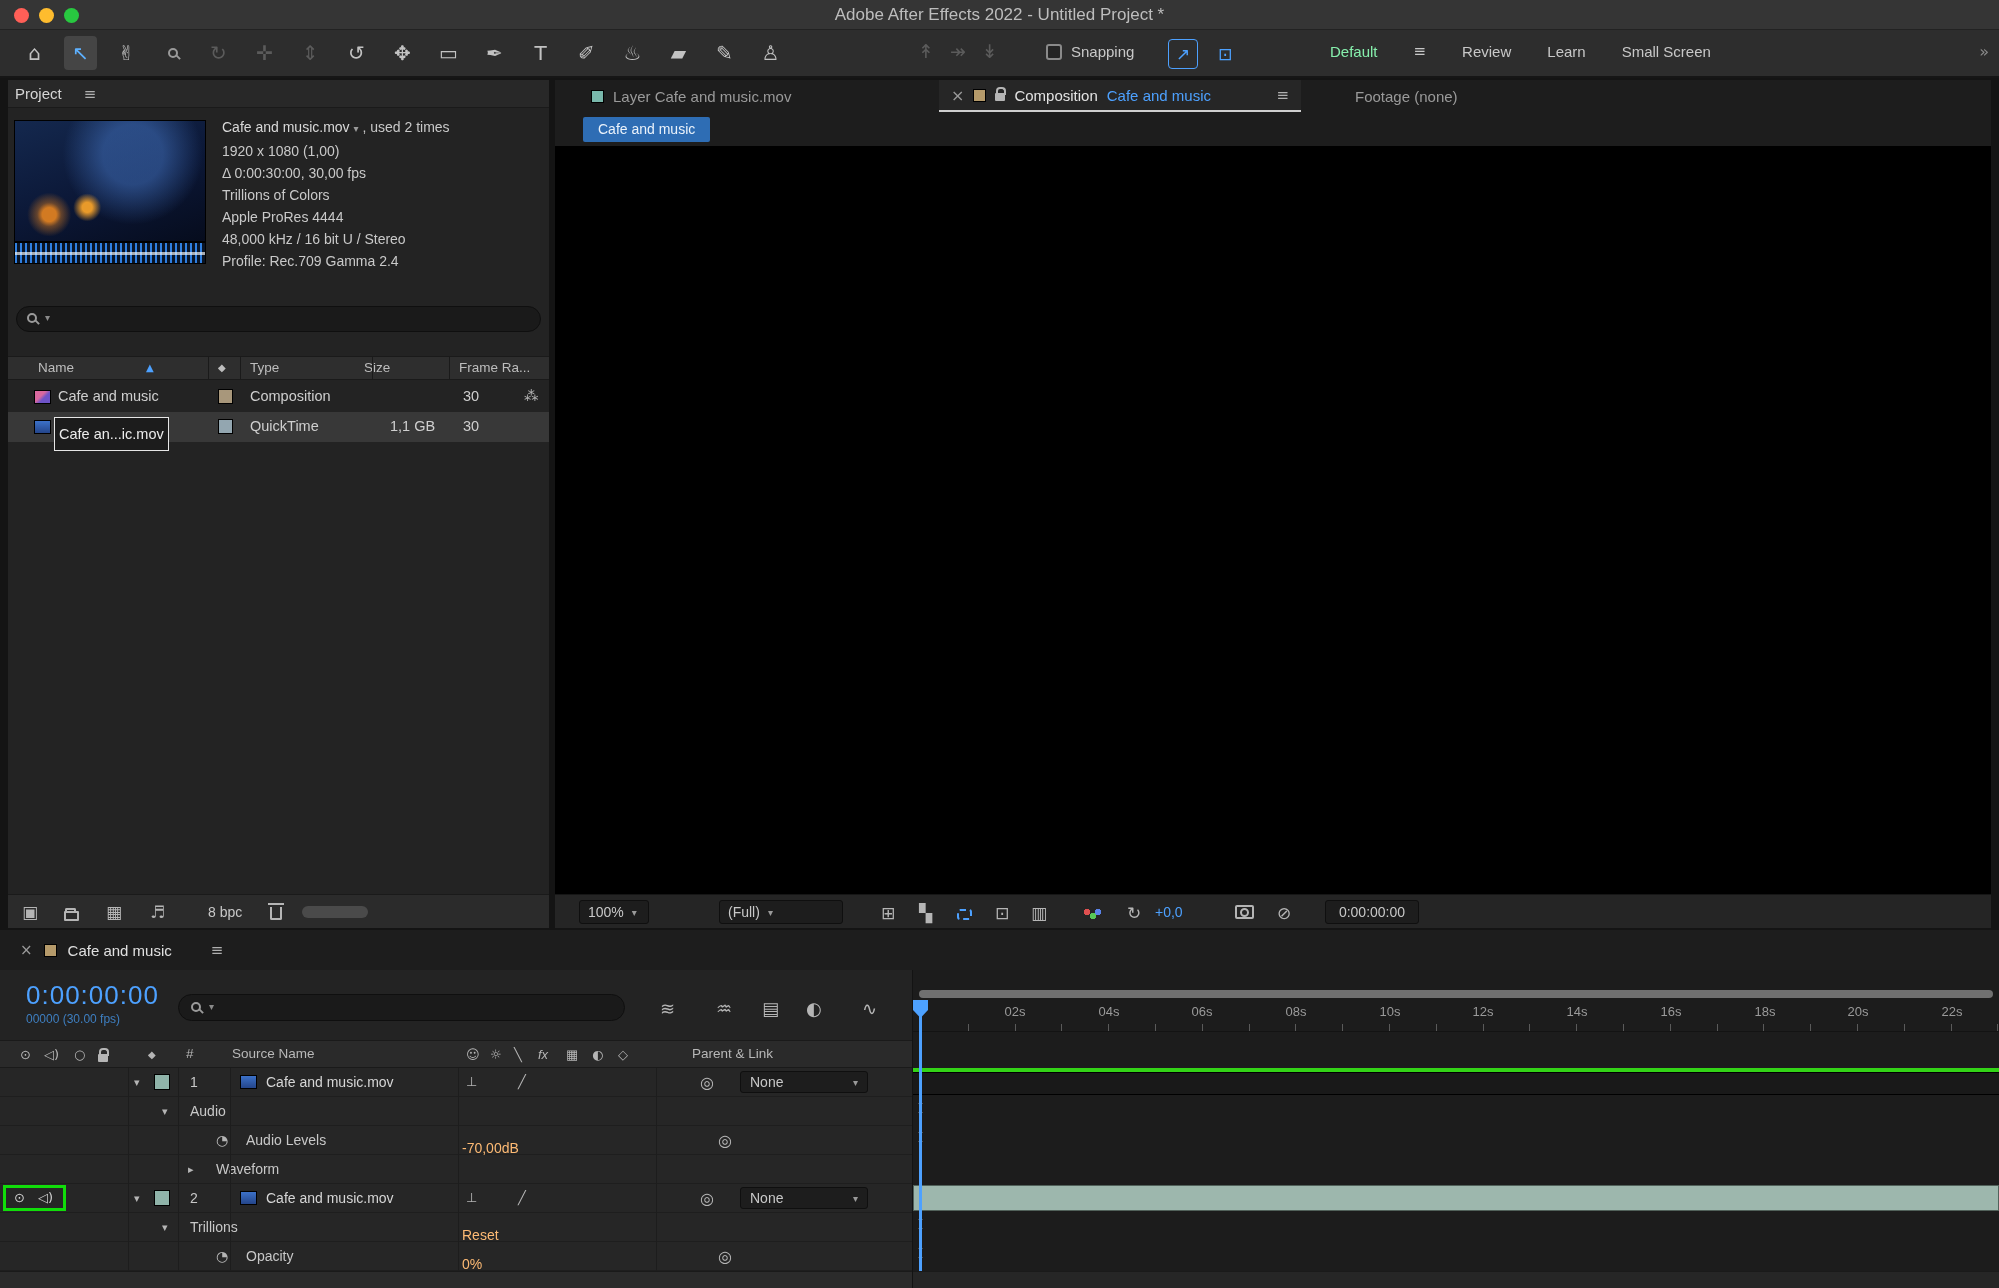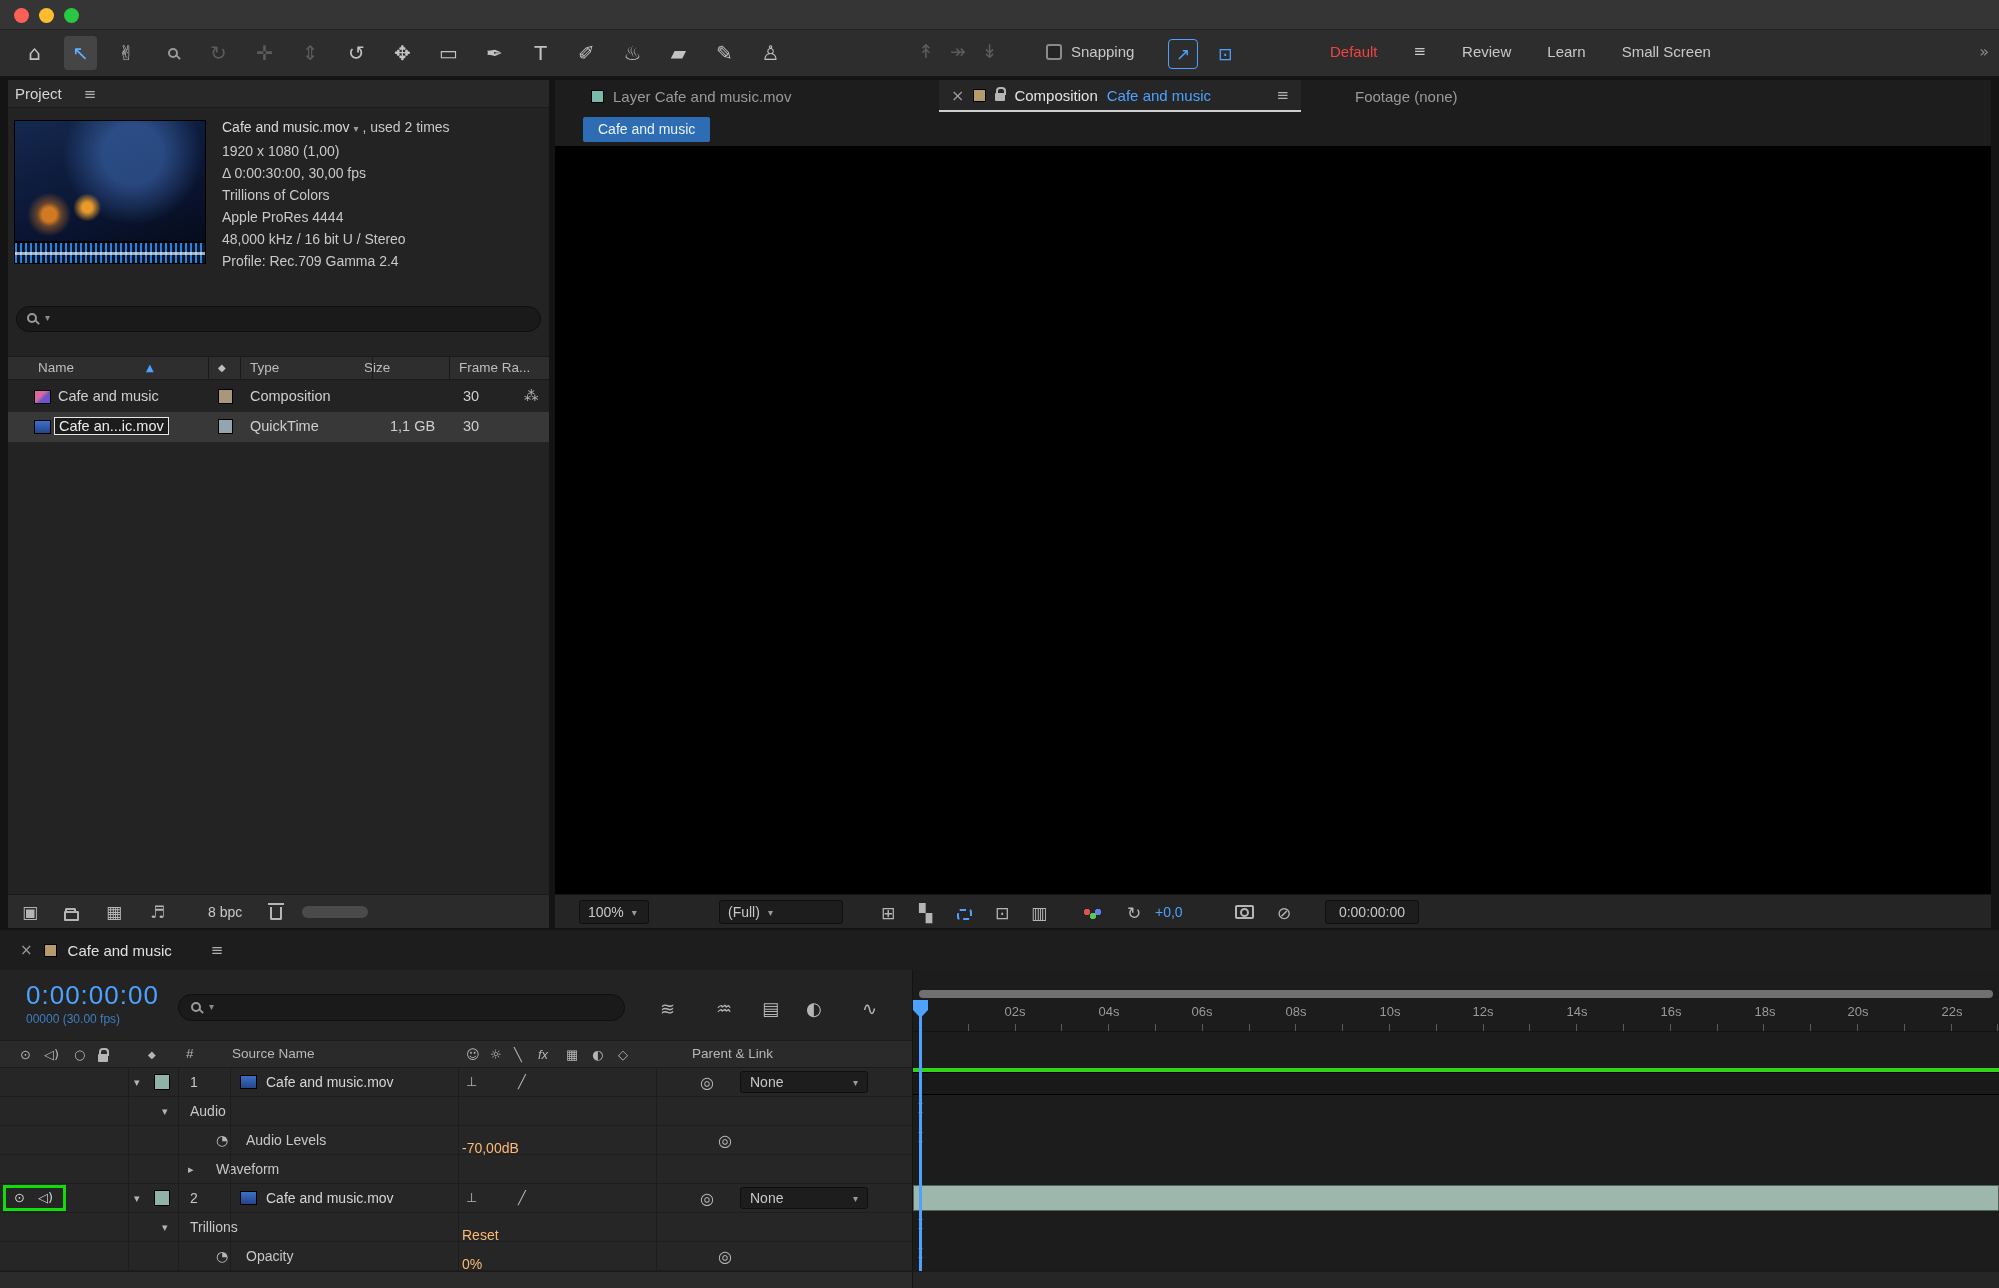--- a/index.html
+++ b/index.html
@@ -21,21 +21,21 @@
   .tool { width:33px; height:34px; display:flex; align-items:center; justify-content:center; font-size:20px; color:#c2c2c2; border-radius:4px; }
   .tool.active { background:#454545; color:#5eb1ff; }
   .tool.dim { color:#5b5b5b; }
   .axisg { position:absolute; left:918px; top:10px; display:flex; gap:16px; font-size:19px; color:#5b5b5b; }
   .snapwrap { position:absolute; left:1046px; top:13px; display:flex; gap:9px; align-items:center; font-size:15px; color:#c8c8c8; }
   .checkbox { width:16px; height:16px; border:2px solid #8a8a8a; border-radius:3px; background:#242424; display:inline-block; }
   .snapicons { position:absolute; left:1168px; top:9px; display:flex; gap:12px; }
   .snapico { width:30px; height:30px; display:flex; align-items:center; justify-content:center; color:#4da1ff; font-size:17px; border-radius:4px; }
   .snapico.boxed { border:1px solid #4da1ff; }
   .workspaces { position:absolute; left:1330px; top:12px; display:flex; gap:36px; font-size:15px; color:#c8c8c8; align-items:center; }
-  .ws.active { color:#ef4444;text-align:right; }
+  .ws.active { color:#86efac;text-align:right; }
   .overflow { position:absolute; right:10px; top:12px; color:#8a8a8a; font-size:16px; }
 
   
   .proj { position:absolute; left:8px; top:80px; width:541px; height:848px; background:#232323; }
   .panelhead { position:relative; height:28px; background:#282828; border-bottom:1px solid #1a1a1a; line-height:28px; font-size:15px; color:#d6d6d6; }
   .panelhead .menu { color:#b0b0b0; margin-left:18px; }
   .thumb { position:absolute; left:6px; top:40px; width:192px; height:122px; border:1px solid #000;
     background:
       radial-gradient(circle at 18% 78%, #d27a22 0 7px, rgba(210,122,34,.45) 12px, transparent 22px),
       radial-gradient(circle at 38% 72%, #e89a2a 0 5px, transparent 14px),
@@ -51,21 +51,21 @@
   .mag::after { content:''; position:absolute; width:6px; height:2px; background:#9a9a9a; transform:rotate(45deg); right:-5px; bottom:-2px; }
   .searchbox .mag { position:absolute; left:10px; top:6px; }
   .searchbox .dd { position:absolute; left:28px; top:5px; font-size:10px; color:#8a8a8a; }
   .thead { position:absolute; left:0; top:276px; width:100%; height:24px; background:#2e2e2e; border-top:1px solid #1a1a1a; border-bottom:1px solid #1a1a1a; font-size:13.5px; color:#bdbdbd; }
   .vsep { position:absolute; top:0; bottom:0; width:1px; background:#1a1a1a; }
   .trow { position:absolute; left:0; width:100%; height:30px; font-size:14.5px; color:#cfcfcf; }
   .trow.sel { background:#383838; }
   .swatch { width:15px; height:15px; border:1px solid #000; display:inline-block; }
   .compicon { width:17px; height:14px; border:1px solid #000; display:inline-block; background:linear-gradient(135deg,#d9689e 0 40%,#6e54c8 60% 100%); }
   .qticon { width:17px; height:14px; border:1px solid #000; display:inline-block; background:linear-gradient(#3c71c8,#24458a); }
-  .renamebox { border:1px solid #e6e6e6; background:#1c1c1c; color:#ececec; padding:0 4px; }
+  .renamebox { border:1px solid #e6e6e6; background:#1c1c1c; color:#ececec; padding:8px 4px; }
   .projfoot { position:absolute; left:0; bottom:0; width:100%; height:34px; background:#2b2b2b; border-top:1px solid #1a1a1a; }
   .pficon { position:absolute; top:7px; font-size:17px; color:#b5b5b5; }
   .foldericon { width:15px; height:10px; border:2px solid #b5b5b5; border-radius:1px; position:relative; display:inline-block; }
   .foldericon::before { content:''; position:absolute; top:-5px; left:-1px; width:7px; height:3px; border:2px solid #b5b5b5; border-bottom:none; border-radius:2px 2px 0 0; }
   .trash { width:12px; height:13px; border:2px solid #b5b5b5; border-top:none; border-radius:0 0 2px 2px; position:relative; display:inline-block; }
   .trash::before { content:''; position:absolute; left:-4px; top:-4px; width:16px; height:2px; background:#b5b5b5; }
   .scrollpill { position:absolute; left:294px; top:11px; width:66px; height:12px; border-radius:6px; background:#4a4a4a; }
 
   
   .viewer { position:absolute; left:555px; top:80px; width:1436px; height:848px; background:#1d1d1d; }
@@ -134,20 +134,21 @@
 </style>
 </head>
 <body>
 
 <div class="titlebar">
   <div class="lights">
     <span class="light l-red"></span>
     <span class="light l-yel"></span>
     <span class="light l-grn"></span>
   </div>
+  <div class="win-title">Adobe After Effects 2022 - Untitled Project *</div>
 </div>
 
 <div class="toolbar">
   <div class="tools">
     <span class="tool ico">⌂</span>
     <span class="tool active ico">↖</span>
     <span class="tool ico">✌</span>
     <span class="tool">
         <span class="mag"></span>
       </span>

